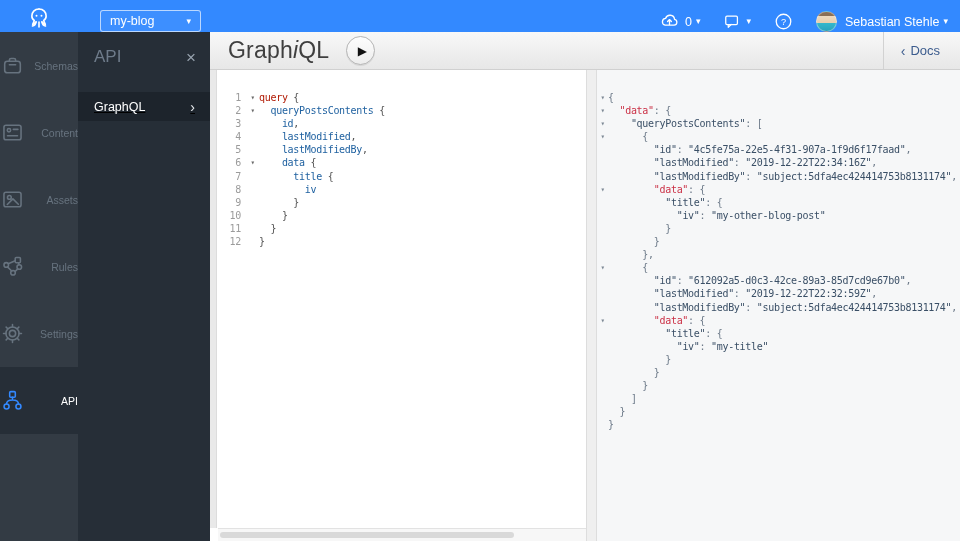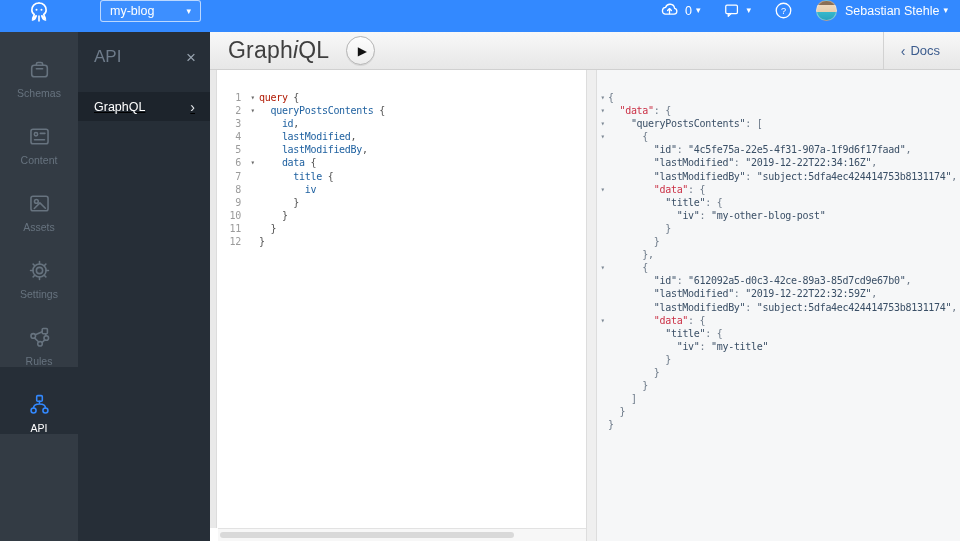--- a/index.html
+++ b/index.html
@@ -3,37 +3,37 @@
 <meta charset="utf-8">
 <style>
   * { margin:0; padding:0; box-sizing:border-box; }
   html,body { background:#fff; }
   #app {
     position:relative; width:960px; height:541px; overflow:hidden;
     font-family:"Liberation Sans", sans-serif; background:#fff;
   }
   
   .topbar { position:absolute; top:0; left:0; right:0; height:32px; background:#3389ff;
-            display:flex; align-items:flex-start; z-index:5; }
+            display:flex; align-items:flex-end; z-index:5; }
   .logo-box { width:78px; display:flex; justify-content:center; align-items:center; cursor:pointer; }
   .app-select { margin-left:22px; width:101px; height:22px; border:1px solid rgba(255,255,255,0.65);
                 border-radius:3px; background:rgba(255,255,255,0.05); color:#fff; font-size:12.5px;
                 display:flex; align-items:center; justify-content:space-between; padding:0 9px; cursor:pointer; }
   .tb-right { margin-left:auto; display:flex; align-items:center; color:#fff; padding-right:12px; }
   .tb-item { display:flex; align-items:center; cursor:pointer; }
   .caret { font-size:9px; line-height:1; margin-left:4px; color:#fff; }
   .count { font-size:12.5px; margin-left:5px; }
   .avatar { width:21px; height:21px; border-radius:50%; margin-right:8px;
             background:linear-gradient(180deg,#8a6f55 0%,#8a6f55 20%,#eed9bf 21%,#e8cfae 56%,#35b9cd 57%,#2aa3bd 100%);
             border:1px solid rgba(255,255,255,0.35); }
   .user-name { font-size:12.5px; } .gap22 { width:22px; }
   
   .rail { position:absolute; top:32px; left:0; width:78px; bottom:0; background:#333b44; }
-  .rail-item { height:67px; display:flex; flex-direction:column; align-items:center;
-               justify-content:flex-end; gap:5px; color:#67737f; cursor:pointer; }
+  .rail-item { height:67px; display:flex; align-items:center;
+               justify-content:space-between; gap:5px; color:#67737f; cursor:pointer; }
   .rail-item .lbl { font-size:10.5px; }
   .rail-item svg { stroke:#67737f; }
   .rail-item.active { background:#262e37; color:#fff; }
   .rail-item.active svg { stroke:#3389ff; }
   
   .panel { position:absolute; top:32px; left:78px; width:132px; bottom:0; background:#262e37; }
   .panel-head { display:flex; align-items:center; justify-content:space-between;
                 padding:15px 14px 0 16px; }
   .panel-title { color:#6e7b8a; font-size:17px; }
   .panel-close { color:#97a2ae; font-size:17px; line-height:1; cursor:pointer; }
@@ -163,35 +163,35 @@
     <div class="rail-item">
       <svg class="icn" width="25" height="25" viewBox="0 0 24 24">
         <rect x="3.8" y="5" width="16.4" height="14" rx="2"></rect>
         <circle cx="9" cy="10" r="1.8"></circle>
         <path d="M7 16.8 L12.4 11.4 L17.6 16.6"></path>
       </svg>
       <span class="lbl">Assets</span>
     </div>
     <div class="rail-item">
       <svg class="icn" width="25" height="25" viewBox="0 0 24 24">
-        <circle cx="12" cy="12" r="3"></circle>
-        <circle cx="12" cy="12" r="6.3"></circle>
-        <path d="M18.3 12 H20.6 M12 5.7 V3.4 M5.7 12 H3.4 M12 18.3 V20.6 M16.5 7.5 L18.1 5.9 M7.5 7.5 L5.9 5.9 M7.5 16.5 L5.9 18.1 M16.5 16.5 L18.1 18.1"></path>
-      </svg>
-      <span class="lbl">Settings</span>
-    </div>
-    <div class="rail-item">
-      <svg class="icn" width="25" height="25" viewBox="0 0 24 24">
         <circle cx="6" cy="10.5" r="2.2"></circle>
         <circle cx="12.5" cy="18" r="2.2"></circle>
         <circle cx="18.5" cy="12.5" r="2.2"></circle>
         <rect x="14.6" y="3.4" width="5" height="5" rx="1"></rect>
         <path d="M7.1 12.4 L11.3 16.3 M14.5 16.8 L17 14.3 M8 9.4 L14.6 6.5 M17.7 8.4 L18.3 10.3"></path>
       </svg>
       <span class="lbl">Rules</span>
+    </div>
+    <div class="rail-item">
+      <svg class="icn" width="25" height="25" viewBox="0 0 24 24">
+        <circle cx="12" cy="12" r="3"></circle>
+        <circle cx="12" cy="12" r="6.3"></circle>
+        <path d="M18.3 12 H20.6 M12 5.7 V3.4 M5.7 12 H3.4 M12 18.3 V20.6 M16.5 7.5 L18.1 5.9 M7.5 7.5 L5.9 5.9 M7.5 16.5 L5.9 18.1 M16.5 16.5 L18.1 18.1"></path>
+      </svg>
+      <span class="lbl">Settings</span>
     </div>
     <div class="rail-item active">
       <svg class="icn" width="25" height="25" viewBox="0 0 24 24">
         <rect x="9.3" y="3.5" width="5.4" height="5.4" rx="1"></rect>
         <circle cx="6.3" cy="17.8" r="2.4"></circle>
         <circle cx="17.7" cy="17.8" r="2.4"></circle>
         <path d="M12 8.9 V11.5 M12 11.5 C9 11.5 6.3 12.6 6.3 15.4 M12 11.5 C15 11.5 17.7 12.6 17.7 15.4"></path>
       </svg>
       <span class="lbl">API</span>
     </div>

